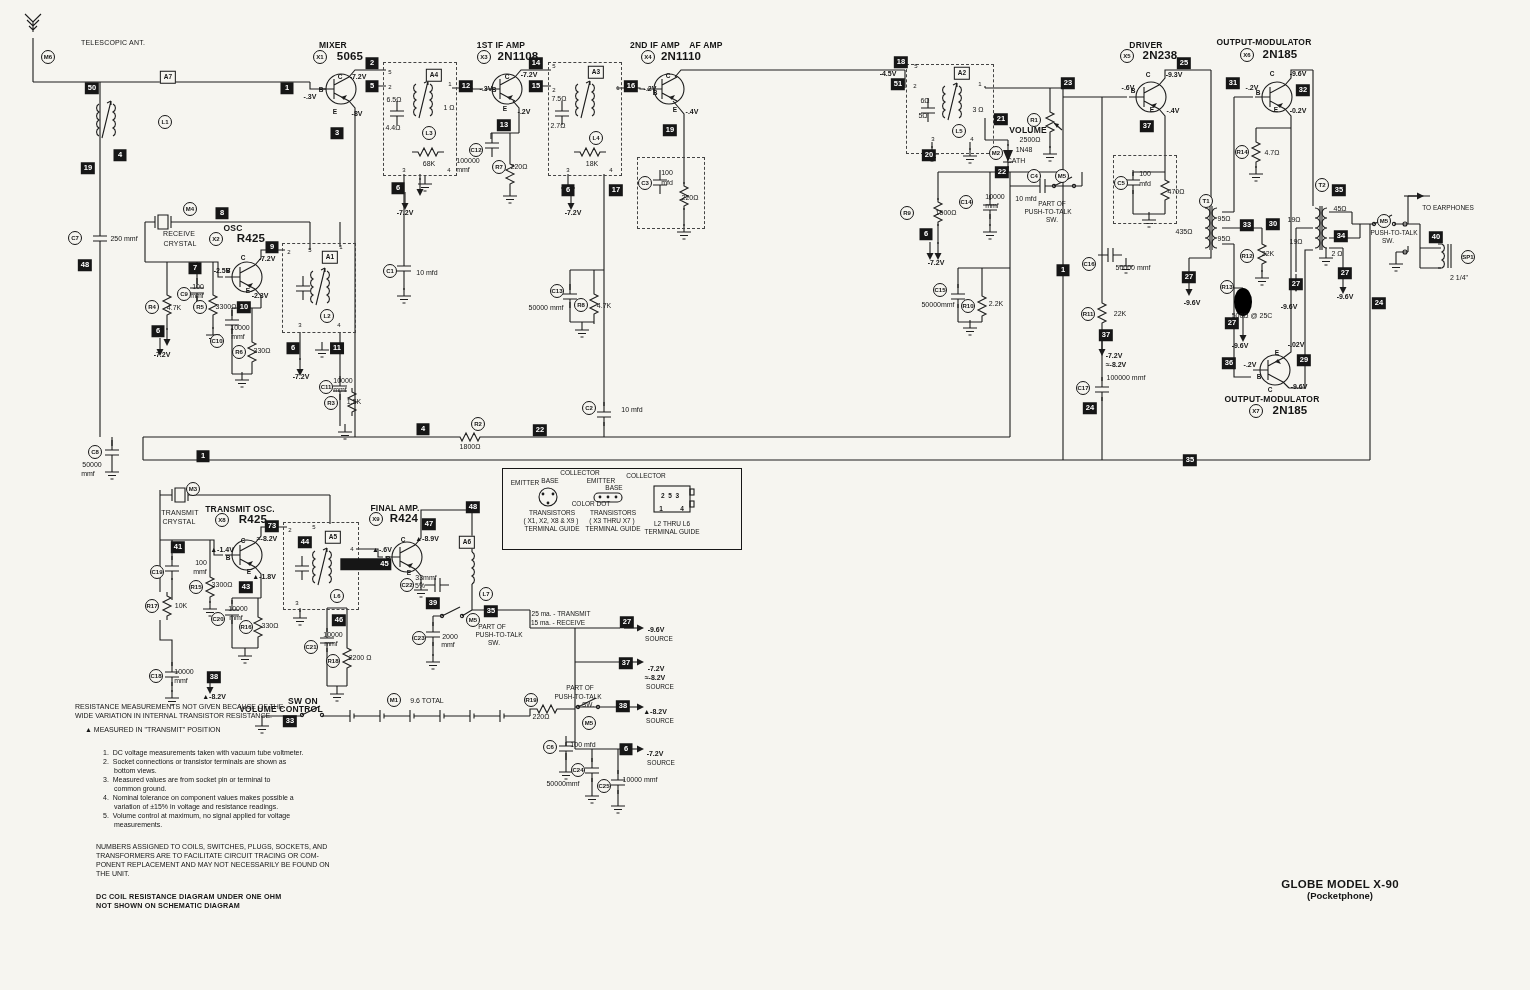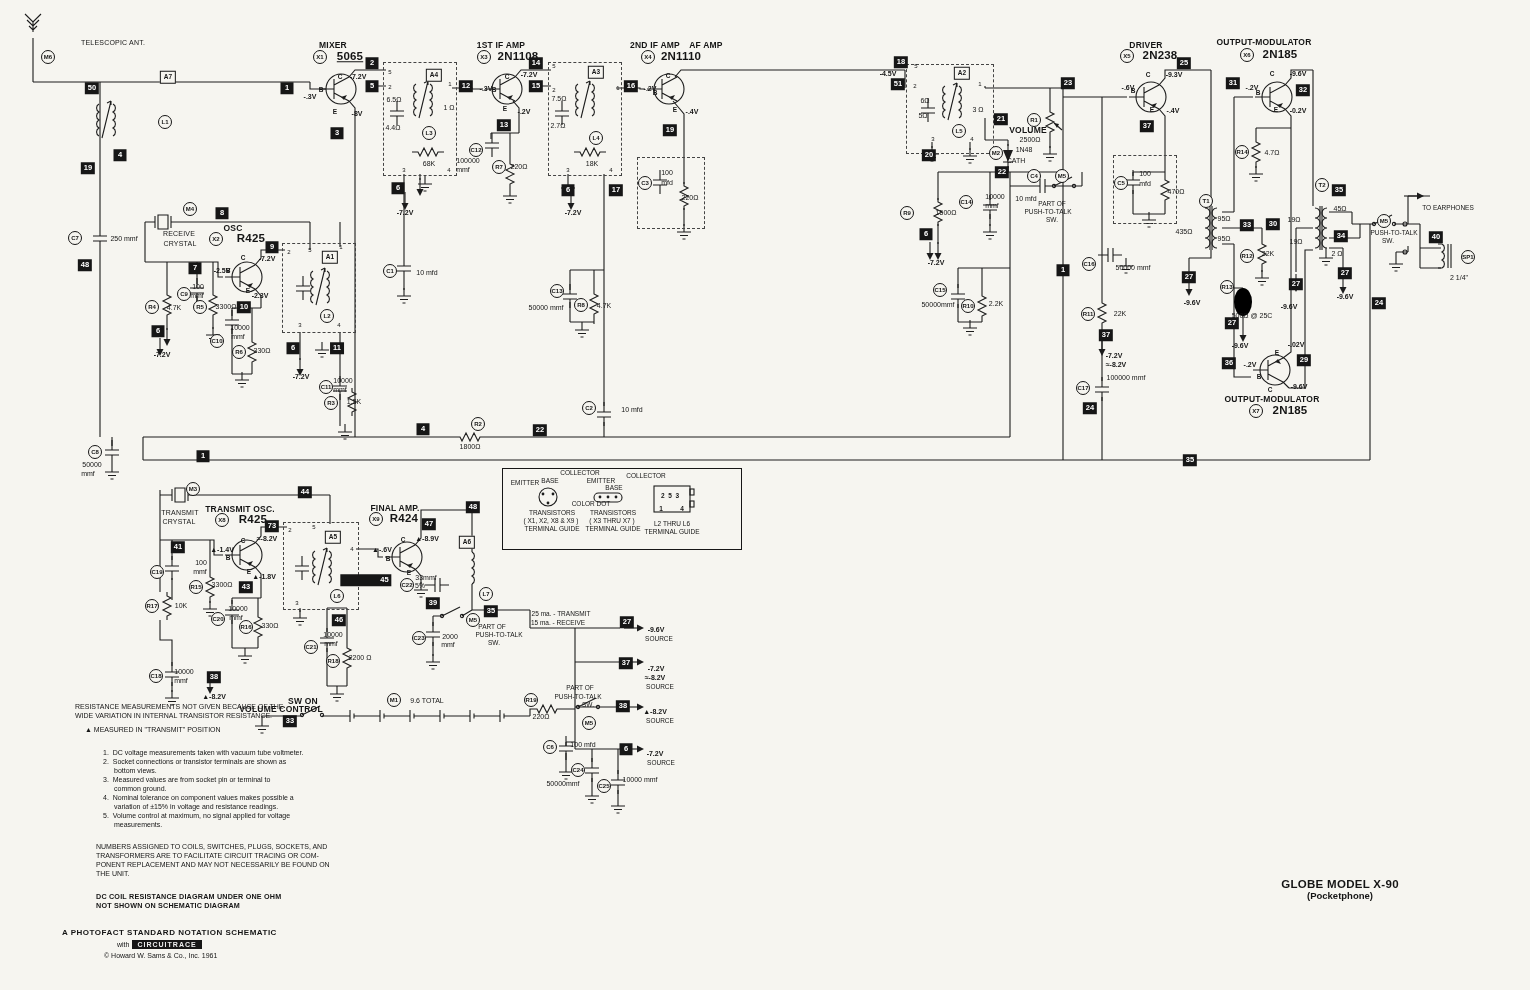--- a/index.html
+++ b/index.html
@@ -295,21 +295,21 @@
   <div class="dash" style="left:906px;top:64px;width:86px;height:88px"></div>
   <div class="dash" style="left:1113px;top:155px;width:62px;height:67px"></div>
   <div class="dash" style="left:282px;top:243px;width:72px;height:88px"></div>
   <div class="dash" style="left:283px;top:522px;width:74px;height:86px"></div>
 
   <div class="solidbox" style="left:502px;top:468px;width:238px;height:80px"></div>
 
   <div id="ov">
       <div class="lbl cap" style="left: 113px; top: 42px;">TELESCOPIC ANT.</div>
       <div class="lbl t" style="left: 333px; top: 45px;">MIXER</div>
-      <div class="lbl pn" style="left: 350px; top: 57px; text-decoration: underline;">5065</div>
+      <div class="lbl pn" style="left: 350px; top: 57px;">5065</div>
       <div class="lbl t" style="left: 233px; top: 228px;">OSC</div>
       <div class="lbl pn" style="left: 251px; top: 239px;">R425</div>
       <div class="lbl cap" style="left: 179px; top: 233px;">RECEIVE</div>
       <div class="lbl cap" style="left: 180px; top: 243px;">CRYSTAL</div>
       <div class="lbl t" style="left: 501px; top: 45px;">1ST IF AMP</div>
       <div class="lbl pn" style="left: 518px; top: 57px;">2N1108</div>
       <div class="lbl t" style="left: 655px; top: 45px;">2ND IF AMP</div>
       <div class="lbl t" style="left: 706px; top: 45px;">AF AMP</div>
       <div class="lbl pn" style="left: 681px; top: 57px;">2N1110</div>
       <div class="lbl t" style="left: 1146px; top: 45px;">DRIVER</div>
@@ -605,24 +605,24 @@
       <div class="bb" style="left: 244px; top: 307px;">10</div>
       <div class="bb" style="left: 158px; top: 331px;">6</div>
       <div class="bb" style="left: 337px; top: 348px;">11</div>
       <div class="bb" style="left: 293px; top: 348px;">6</div>
       <div class="bb" style="left: 423px; top: 429px;">4</div>
       <div class="bb" style="left: 540px; top: 430px;">22</div>
       <div class="bb" style="left: 203px; top: 456px;">1</div>
       <div class="bb" style="left: 1190px; top: 460px;">35</div>
       <div class="bb" style="left: 178px; top: 547px;">41</div>
       <div class="bb" style="left: 272px; top: 526px;">73</div>
-      <div class="bb" style="left: 305px; top: 492px;">44</div>
+      <div class="bb" style="left: 305px; top: 542px;">44</div>
       <div class="bb" style="left: 246px; top: 587px;">43</div>
       <div class="bb" style="left: 214px; top: 677px;">38</div>
-      <div class="bb" style="left: 366px; top: 580px; padding-left: 40px;">45</div>
+      <div class="bb" style="left: 366px; top: 564px; padding-left: 40px;">45</div>
       <div class="bb" style="left: 339px; top: 620px;">46</div>
       <div class="bb" style="left: 429px; top: 524px;">47</div>
       <div class="bb" style="left: 473px; top: 507px;">48</div>
       <div class="bb" style="left: 433px; top: 603px;">39</div>
       <div class="bb" style="left: 491px; top: 611px;">35</div>
       <div class="bb" style="left: 627px; top: 622px;">27</div>
       <div class="bb" style="left: 626px; top: 663px;">37</div>
       <div class="bb" style="left: 623px; top: 706px;">38</div>
       <div class="bb" style="left: 626px; top: 749px;">6</div>
       <div class="bb" style="left: 290px; top: 721px;">33</div>
@@ -705,19 +705,14 @@
       <div class="slug" style="left: 330px; top: 257px;">A1</div>
       <div class="slug" style="left: 333px; top: 537px;">A5</div>
       <div class="slug" style="left: 467px; top: 542px;">A6</div>
     </div>
 
   <div class="title-block">
     <div class="tt">GLOBE MODEL X-90</div>
     <div class="ts">(Pocketphone)</div>
   </div>
 
-  <div class="footer-block">
-    <div class="f1">A PHOTOFACT STANDARD NOTATION SCHEMATIC</div>
-    <div class="f2"><span>with</span><span class="brand">CIRCUITRACE</span></div>
-    <div class="f3">© Howard W. Sams &amp; Co., Inc. 1961</div>
-  </div>
 
 </div>
 
 </body></html>

